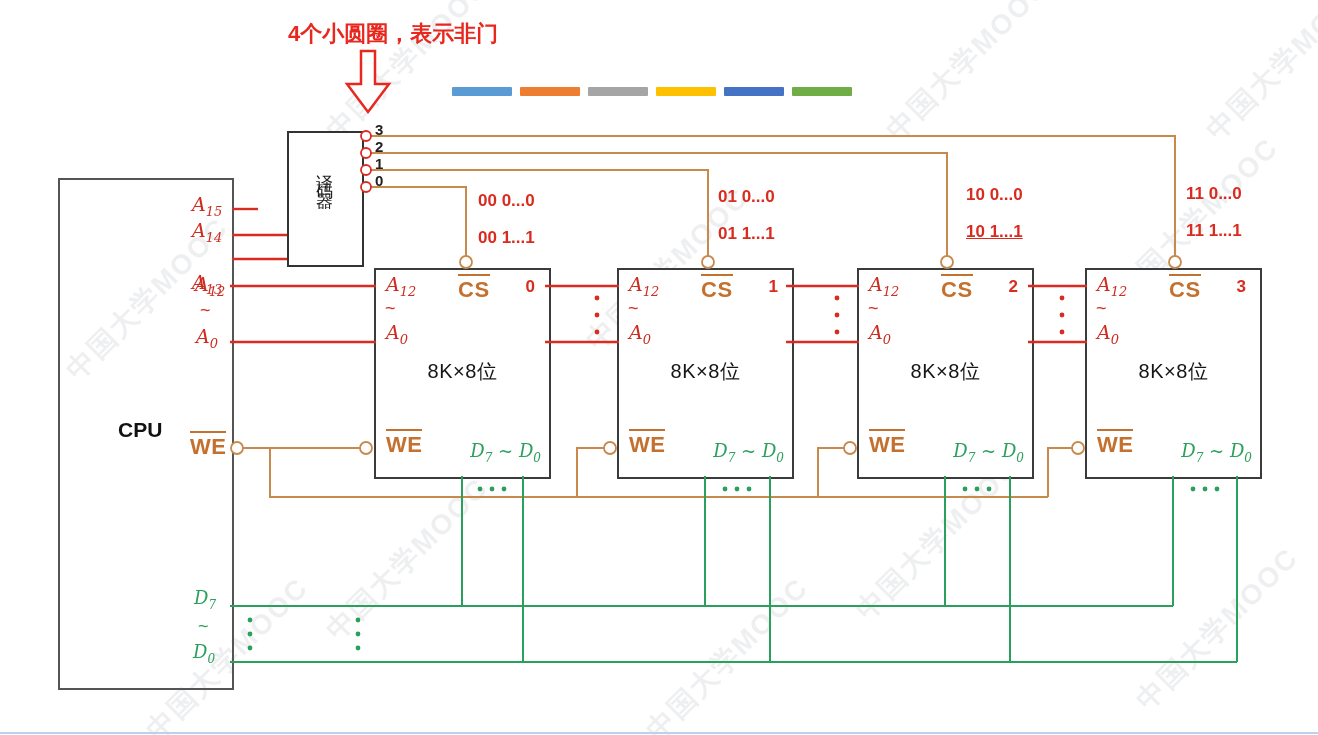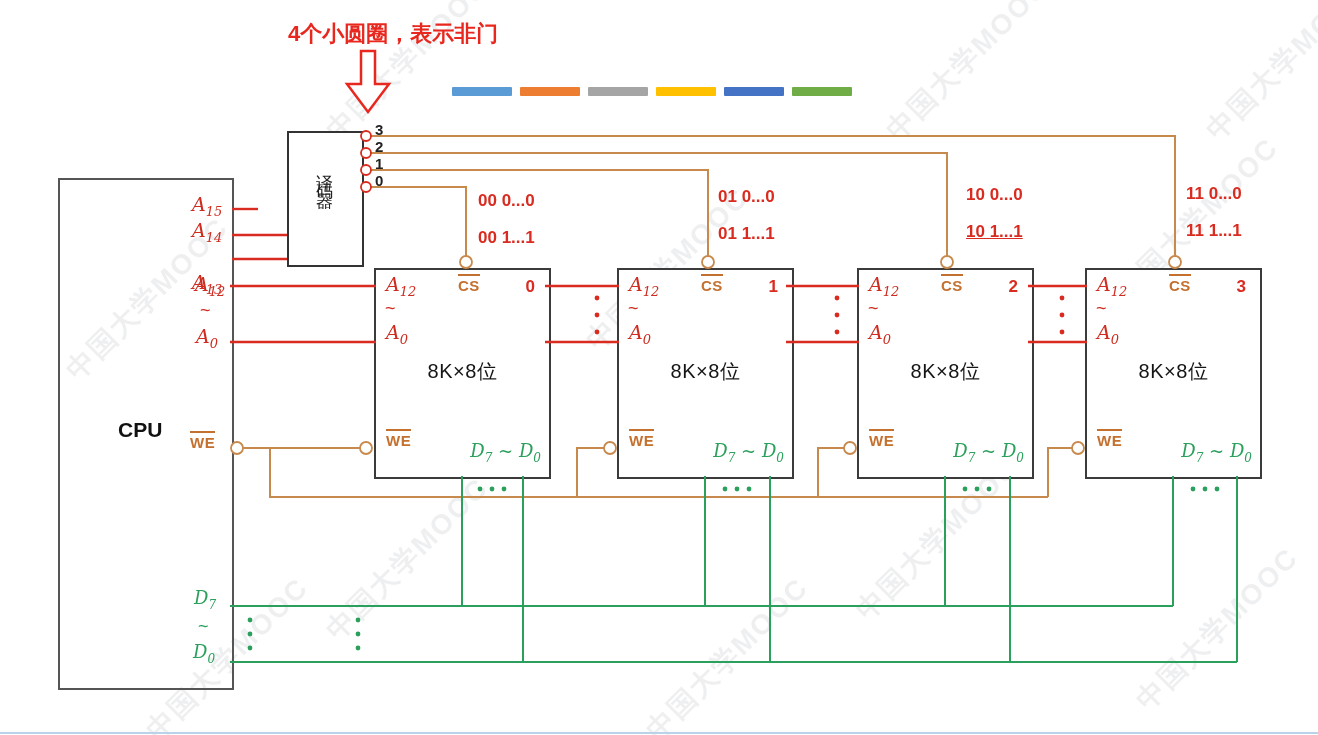--- a/index.html
+++ b/index.html
@@ -41,21 +41,21 @@
     position:absolute;top:268px;width:173px;height:207px;
     border:2px solid #3b3b3b;background:#fff;
   }
   
   .sig{font-family:"DejaVu Serif",serif;font-style:italic;font-size:19px;color:#CE2C20;line-height:1;white-space:nowrap;}
   .sig sub{font-size:13px;}
   .gsig{font-family:"DejaVu Serif",serif;font-style:italic;font-size:18px;color:#2BA05C;line-height:1;white-space:nowrap;}
   .gsig sub{font-size:12px;}
   .tld{font-size:18px;color:#CE2C20;line-height:1;}
   .gtld{font-size:18px;color:#2BA05C;line-height:1;}
-  .ovl{border-top:2px solid currentColor;padding-top:1px;color:#C4702F;font-size:15px;font-weight:600;letter-spacing:0.5px;}
+  .ovl{border-top:2px solid currentColor;padding-top:1px;color:#C4702F;font-size:22px;font-weight:600;letter-spacing:0.5px;}
   .cpu-name{position:absolute;left:118px;top:418px;font-size:21px;font-weight:600;color:#111;}
   .dec-out-num{position:absolute;font-size:15px;font-weight:bold;color:#222;line-height:1;}
   .range-label{position:absolute;font-size:17px;font-weight:bold;color:#D92B1F;white-space:nowrap;}
   
   .c-a12{position:absolute;left:10px;top:5px;}
   .c-tld{position:absolute;left:9px;top:29px;}
   .c-a0{position:absolute;left:10px;top:53px;}
   .c-cs{position:absolute;left:82px;top:7px;}
   .c-num{position:absolute;right:14px;top:7px;font-size:17px;font-weight:600;color:#D92B1F;}
   .c-size{position:absolute;left:0;right:0;top:88px;text-align:center;font-size:20px;color:#151515;letter-spacing:0.5px;}

